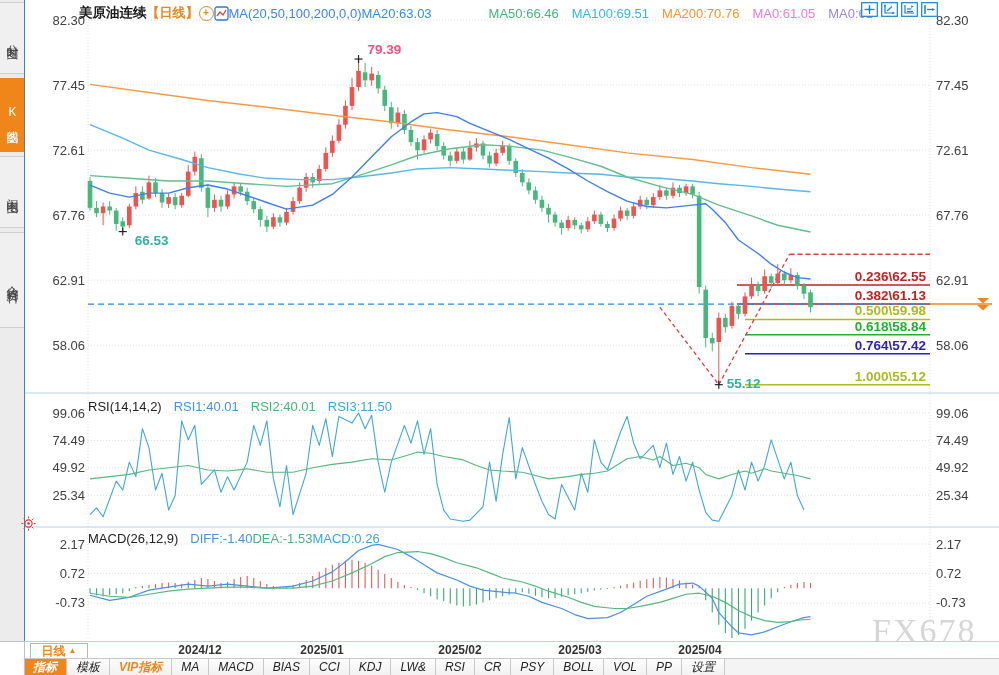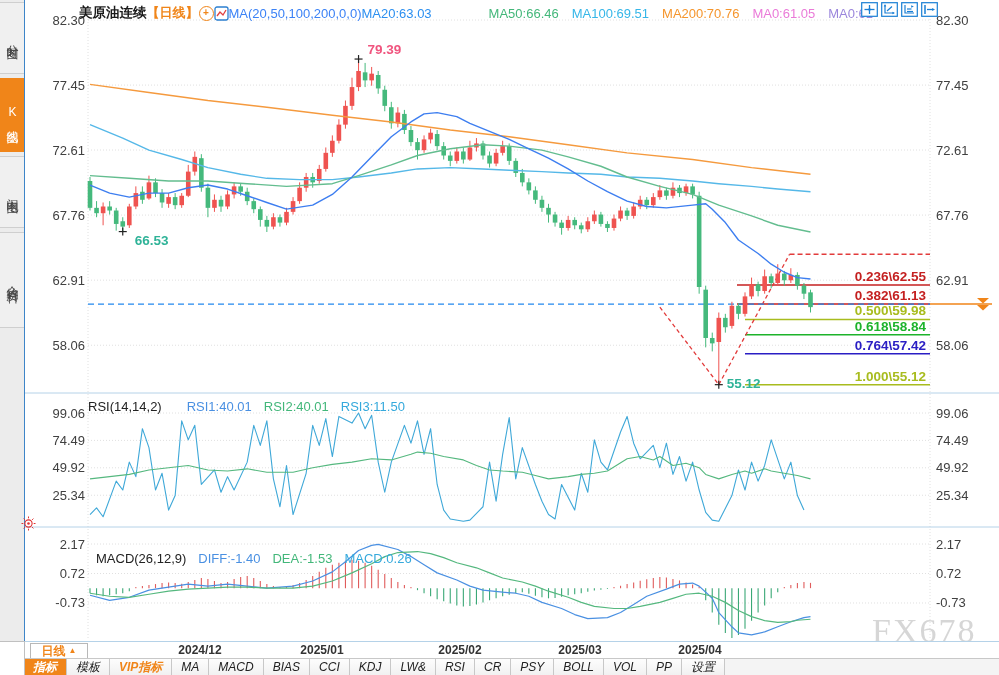--- a/index.html
+++ b/index.html
@@ -549,30 +549,30 @@
     <svg width="17" height="15" viewBox="0 0 17 15">
         <rect x="0.7" y="0.7" width="15.6" height="13.6" fill="#fff" stroke="#1a7fd4" stroke-width="1.2"></rect>
         <line x1="4" y1="3" x2="4" y2="12" stroke="#1a7fd4" stroke-width="1.5"></line>
         <line x1="6" y1="7.5" x2="12" y2="7.5" stroke="#1a7fd4" stroke-width="1.3"></line>
         <polygon points="14,7.5 11.2,6.1 11.2,8.9" fill="#1a7fd4"></polygon>
       </svg>
   </div>
 
   <div class="panel-hdr" id="rsi-hdr" style="top:399px;">
     <span class="panel-formula">RSI(14,14,2)</span>
-    <span id="rsi-vals" style="display:inline-flex;gap:12px;margin-left:13px;">
+    <span id="rsi-vals" style="display:inline-flex;gap:12px;">
         <span class="panel-val" style="color: rgb(74, 144, 226);">RSI1:40.01</span>
         <span class="panel-val" style="color: rgb(67, 183, 122);">RSI2:40.01</span>
         <span class="panel-val" style="color: rgb(53, 169, 220);">RSI3:11.50</span>
       </span>
   </div>
 
-  <div class="panel-hdr" id="macd-hdr" style="top:551px;margin-left:8px;">
+  <div class="panel-hdr" id="macd-hdr" style="top:531px;">
     <span class="panel-formula">MACD(26,12,9)</span>
-    <span id="macd-vals" style="display:inline-flex;gap:12px;">
+    <span id="macd-vals" style="display:inline-flex;">
         <span class="panel-val" style="color: rgb(74, 144, 226);">DIFF:-1.40</span>
         <span class="panel-val" style="color: rgb(67, 183, 122);">DEA:-1.53</span>
         <span class="panel-val" style="color: rgb(53, 169, 220);">MACD:0.26</span>
       </span>
   </div>
 
   <div id="alert-wrap">
     <svg width="15" height="15" viewBox="0 0 15 15">
         <circle cx="7.5" cy="7.5" r="3.6" fill="none" stroke="#e03030" stroke-width="1.1"></circle>
         <circle cx="7.5" cy="7.5" r="1.3" fill="#e03030"></circle>

